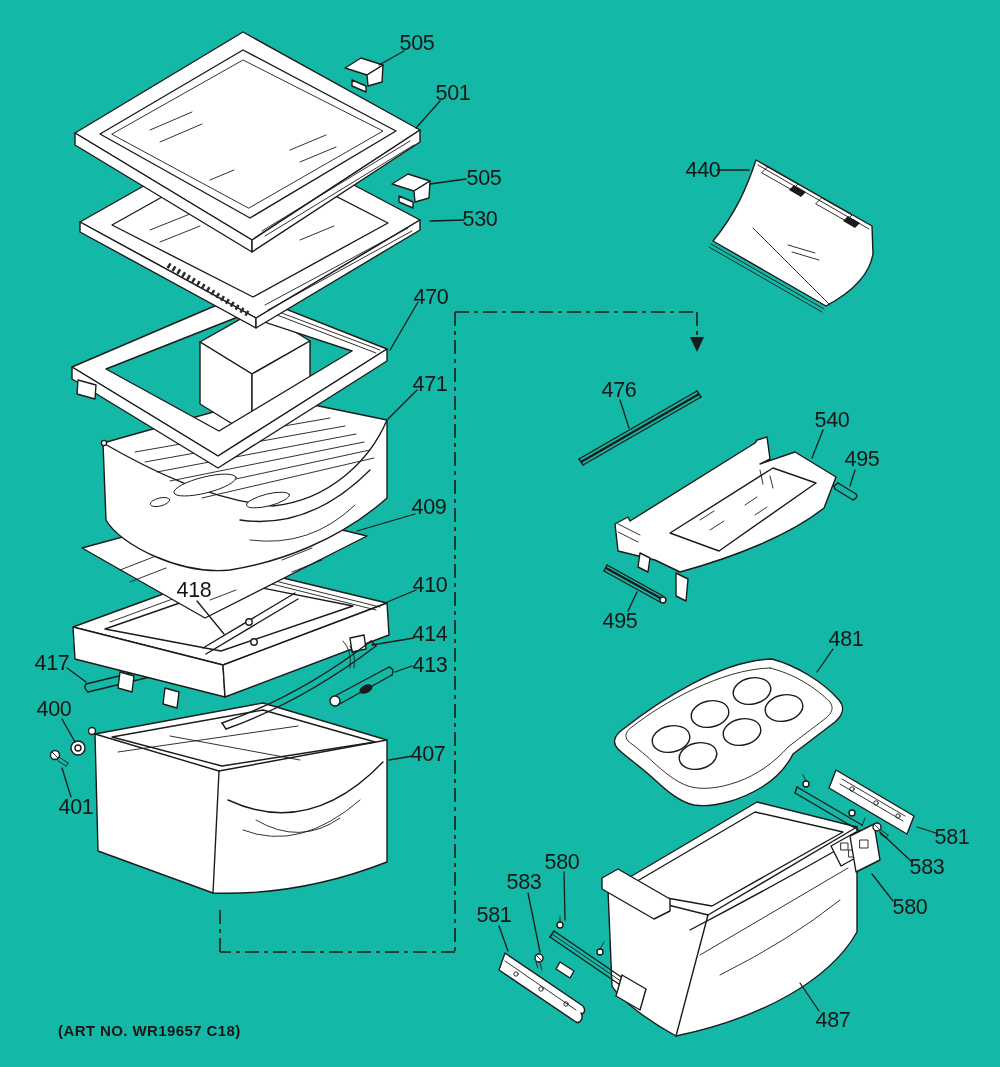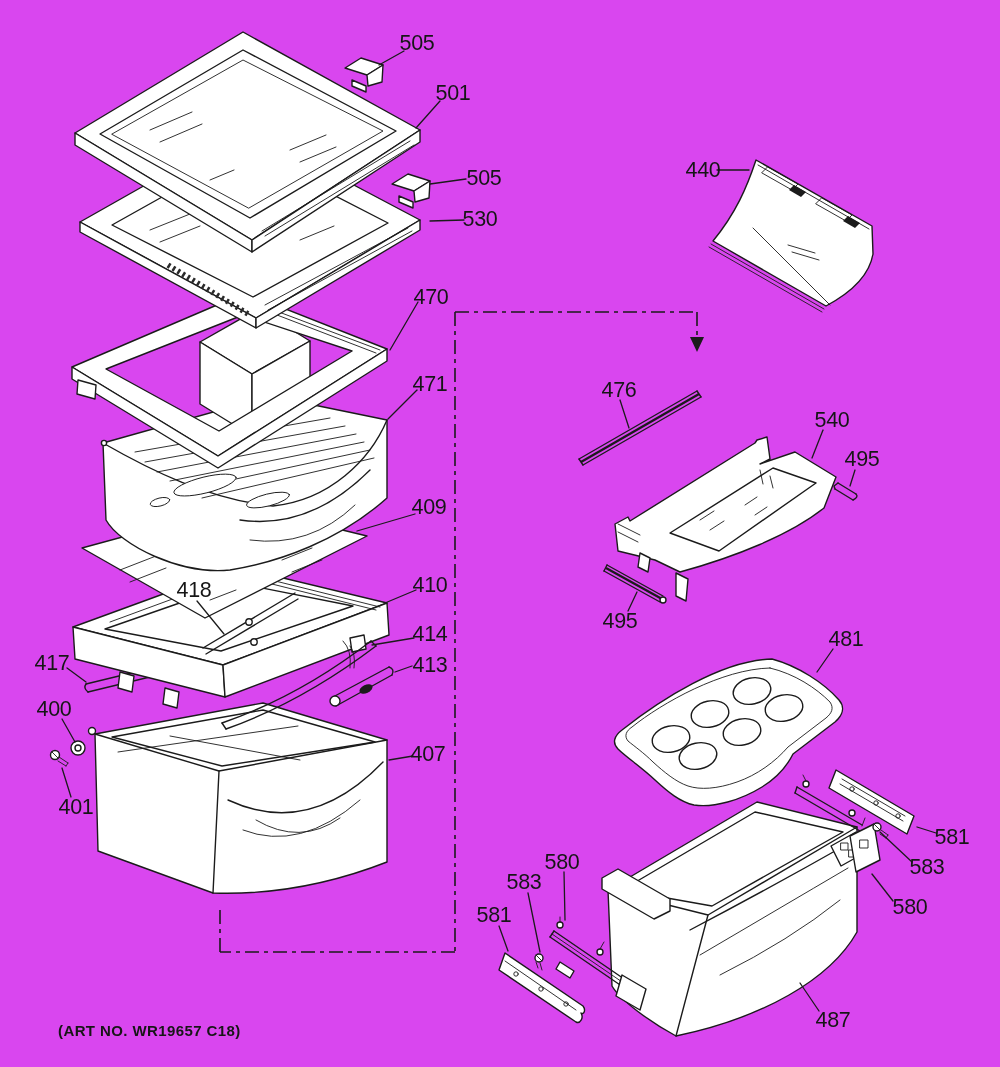--- a/index.html
+++ b/index.html
@@ -1,16 +1,16 @@
 <!DOCTYPE html>
 <html><head>
 <meta charset="utf-8">
 <style>
   html,body{margin:0;padding:0;background:#ffffff;}
-  .stage{width:1000px;height:1067px;position:relative;background:#d946ef;margin:0 auto;
+  .stage{width:1000px;height:1067px;position:relative;background:#14b8a6;margin:0 auto;
          font-family:"Liberation Sans", sans-serif;}
   svg{display:block}
   svg text{font-family:"Liberation Sans", sans-serif;font-size:21.5px;fill:#161616;letter-spacing:-0.3px;}
   svg text.artno{font-size:15px;font-weight:bold;letter-spacing:0.4px;}
   .ln{fill:none;stroke:#1b1b1b;stroke-width:1.4;stroke-linejoin:round;stroke-linecap:round;}
   .wh{fill:#ffffff;stroke:#1b1b1b;stroke-width:1.4;stroke-linejoin:round;stroke-linecap:round;}
   .thin{stroke-width:0.9;}
   .thick{stroke-width:2.4;}
   .dk{fill:#1b1b1b;stroke:none;}
   .ld{fill:none;stroke:#1b1b1b;stroke-width:1.3;stroke-linecap:round;}

